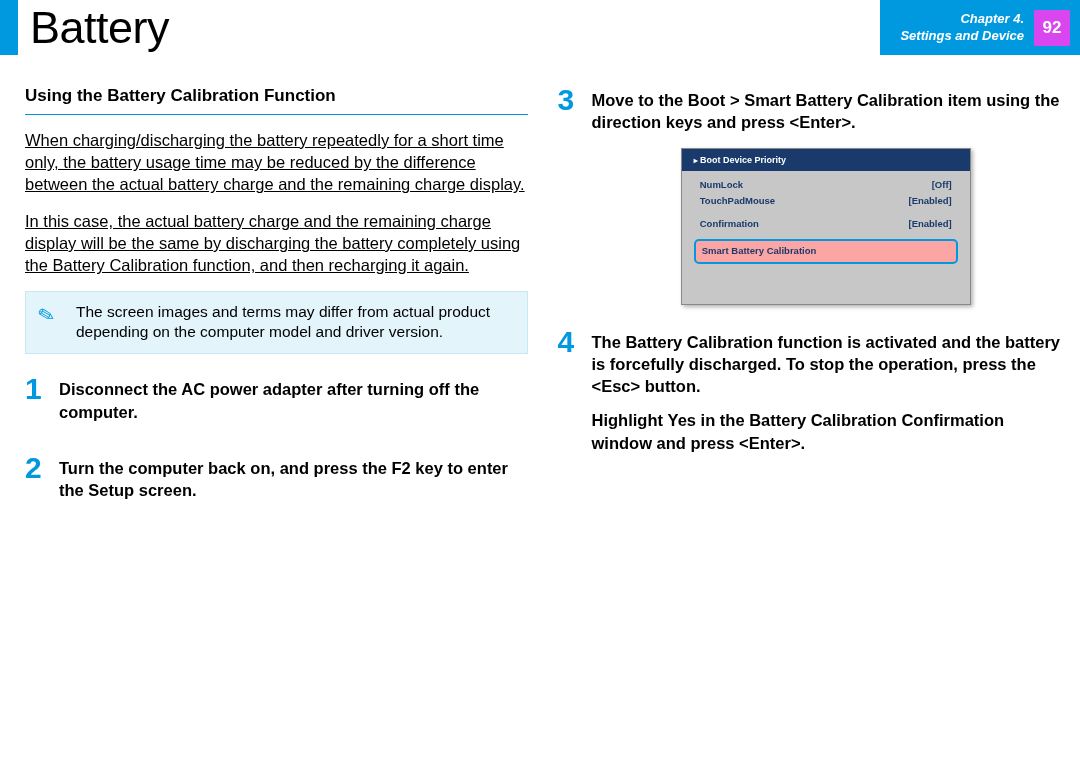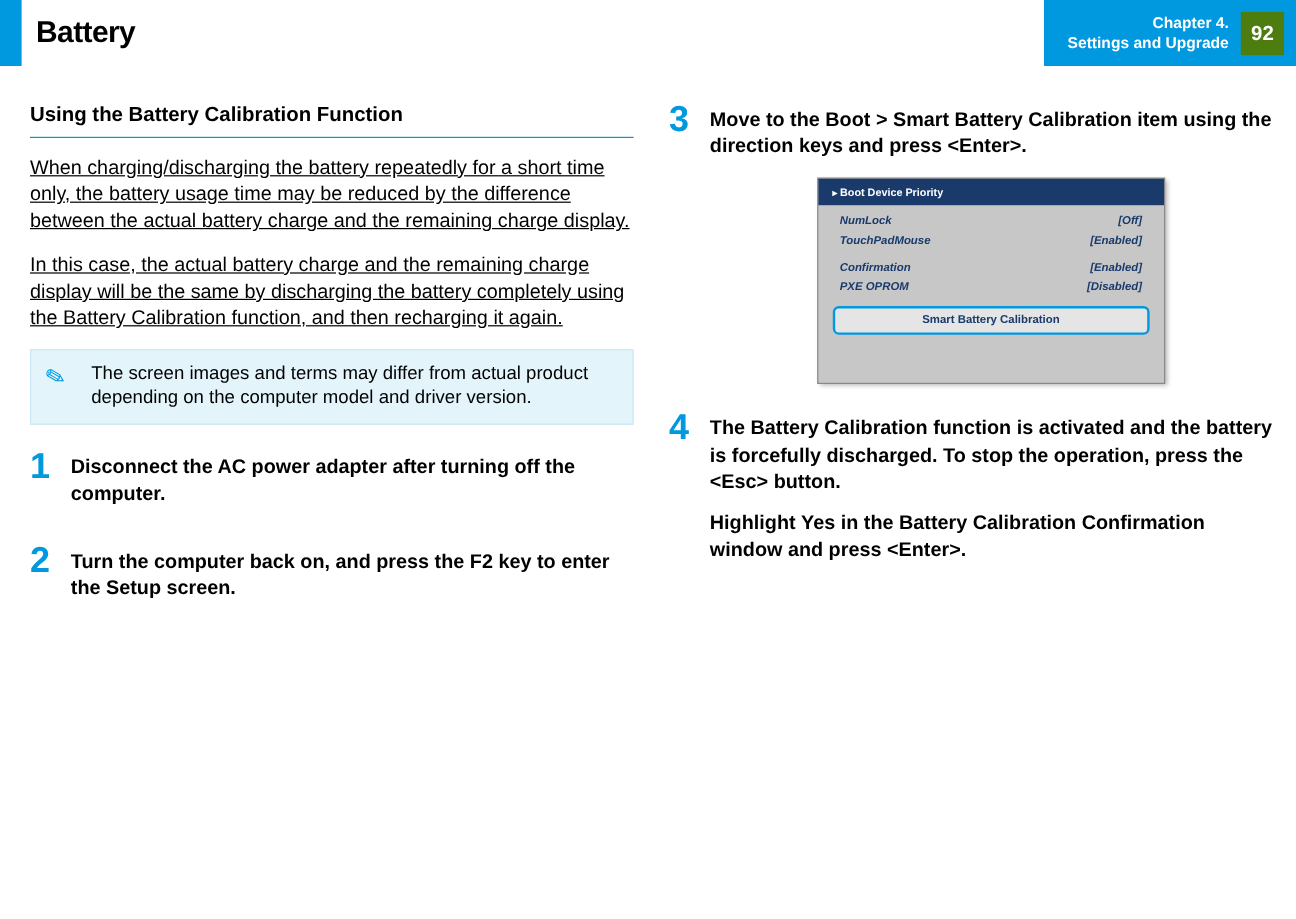--- a/index.html
+++ b/index.html
@@ -1,51 +1,51 @@
 <!DOCTYPE html>
 <html><head>
 <meta charset="utf-8">
 <style>
   * { box-sizing: border-box; margin: 0; padding: 0; }
   html, body { width: 1080px; height: 766px; font-family: "Segoe UI", Arial, sans-serif; color: #000; background: #fff; }
   .page { position: relative; width: 1080px; height: 766px; }
   .header { position: relative; height: 55px; padding-left: 30px; }
   .blue-tab { position: absolute; left: 0; top: 0; width: 18px; height: 55px; background: #0099e0; }
-  .page-title { font-size: 25px; font-weight: 700; line-height: 55px; letter-spacing: -0.5px; }
+  .page-title { font-size: 45px; font-weight: 400; line-height: 55px; letter-spacing: -0.5px; }
   .chapter-box { position: absolute; right: 0; top: 0; height: 55px; background: #0099e0; color: #fff; display: flex; align-items: center; padding: 0 10px 0 20px; }
-  .chapter-text { text-align: right; font-size: 13px; font-weight: 700; line-height: 1.25; margin-right: 10px; }
-  .page-num { background: #4d7c0f; width: 36px; height: 36px; display: flex; align-items: center; justify-content: center; font-size: 17px; font-weight: 700; }
+  .chapter-text { text-align: right; font-size: 13px; font-weight: 700; font-style: italic; line-height: 1.25; margin-right: 10px; }
+  .page-num { background: #d946ef; width: 36px; height: 36px; display: flex; align-items: center; justify-content: center; font-size: 17px; font-weight: 700; }
   .content { display: flex; padding: 30px 20px 0 25px; gap: 30px; }
   .col { width: 50%; font-size: 16.5px; line-height: 1.35; }
   .subhead { font-weight: 700; font-size: 17px; padding-bottom: 6px; border-bottom: 1.5px solid #0099e0; margin-bottom: 14px; }
   .para { margin-bottom: 14px; text-decoration: underline; }
   .note { background: #e3f4fb; border: 1px solid #c8e8f5; padding: 10px 14px 10px 50px; position: relative; margin-bottom: 20px; font-size: 15.5px; }
   .note-icon { position: absolute; left: 12px; top: 10px; color: #0099e0; font-size: 20px; transform: rotate(-15deg); }
   .step { display: flex; gap: 14px; margin-bottom: 18px; }
   .step-num { color: #0099e0; font-size: 30px; font-weight: 700; line-height: 1; min-width: 20px; }
   .step-body { padding-top: 4px; }
   .step-body p { margin-bottom: 12px; font-weight: bold; }
   .bios-box { width: 290px; margin: 14px auto 0; background: #c7c7c7; border: 1px solid #888; box-shadow: 2px 2px 4px rgba(0,0,0,0.3); font-family: Arial, sans-serif; font-size: 9.5px; font-weight: 700; color: #193a6b; padding-bottom: 40px; }
   .bios-head { background: #193a6b; color: #fff; font-size: 9px; padding: 5px 12px; }
   .bios-head::before { content: "▸ "; font-size: 8px; }
   .bios-row { display: flex; justify-content: space-between; padding: 1.5px 18px; }
-  .bios-group { padding: 6px 0 2px; font-style: italic; }
-  .bios-highlight { margin: 4px 12px 0; border: 2px solid #0099e0; border-radius: 5px; padding: 4px 6px; background: #e5e5e5; text-align: center; }
+  .bios-group { padding: 6px 0 2px; }
+  .bios-highlight { margin: 4px 12px 0; border: 2px solid #0099e0; border-radius: 5px; padding: 4px 6px; background: #fca5a5; }
 </style>
 </head>
 <body>
 
 <div class="page">
   <div class="header">
     <div class="blue-tab"></div>
     <div class="page-title">Battery</div>
     <div class="chapter-box">
       <div class="chapter-text">
         <div>Chapter 4.</div>
-        <div>Settings and Upgrade</div>
+        <div>Settings and Device</div>
       </div>
       <div class="page-num">92</div>
     </div>
   </div>
 
   <div class="content">
     <div class="col">
       <div class="subhead">Using the Battery Calibration Function</div>
       <p class="para">When charging/discharging the battery repeatedly for a short time only, the battery usage time may be reduced by the difference between the actual battery charge and the remaining charge display.</p>
       <p class="para">In this case, the actual battery charge and the remaining charge display will be the same by discharging the battery completely using the Battery Calibration function, and then recharging it again.</p>
@@ -82,24 +82,20 @@
               <div class="bios-row">
                   <span>TouchPadMouse</span>
                   <span>[Enabled]</span>
                 </div>
             </div>
             <div class="bios-group">
               <div class="bios-row">
                   <span>Confirmation</span>
                   <span>[Enabled]</span>
                 </div>
-              <div class="bios-row">
-                  <span>PXE OPROM</span>
-                  <span>[Disabled]</span>
-                </div>
             </div>
             <div class="bios-highlight">Smart Battery Calibration</div>
           </div>
         </div>
       </div>
 
       <div class="step" style="margin-top:22px">
         <div class="step-num">4</div>
         <div class="step-body">
           <p><span>The Battery Calibration function is activated and the battery is forcefully discharged. To stop the operation, press the &lt;</span><b>Esc</b><span>&gt; button.</span></p>

